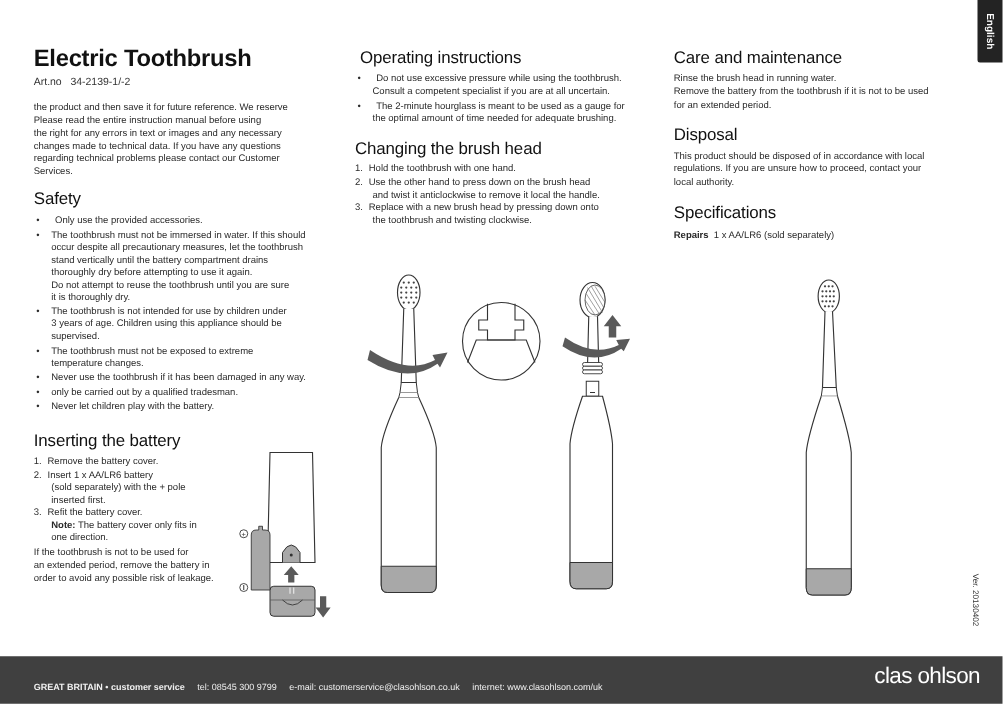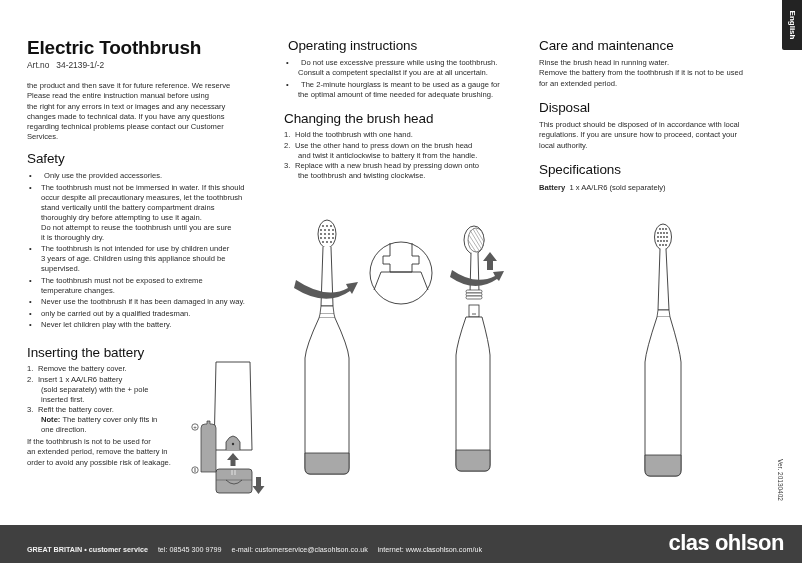--- a/index.html
+++ b/index.html
@@ -49,21 +49,21 @@
     .footer {
       position: absolute; left: 0; top: 525px; width: 802px; height: 38px;
       background: #404040; color: #fff;
     }
     .footer .info {
       position: absolute; left: 27px; top: 20px; font-size: 7.2px; white-space: nowrap; color: #f0f0f0;
     }
     .footer .info b { font-weight: bold; }
     .footer .info .sp { display: inline-block; width: 8px; }
     .footer .logo {
-      position: absolute; right: 18px; top: 5px; font-size: 22px; font-weight: bold;
+      position: absolute; right: 18px; top: 5px; font-size: 18px; font-weight: normal;
       letter-spacing: -0.5px; color: #fff;
     }
     svg { position: absolute; overflow: visible; }
   </style>
 </head>
 <body>
 
 <div class="lang-tab">
   <span>English</span>
 </div>
@@ -177,21 +177,21 @@
 
   <h2 style="top:111px; left:0;">Changing the brush head</h2>
   <ol class="num" style="top:130px; left:0; width:240px;">
     <li>
         <span class="n">1.</span>
         <div>Hold the toothbrush with one hand.</div>
       </li>
     <li>
         <span class="n">2.</span>
         <div>Use the other hand to press down on the brush head</div>
-        <div style="padding-left:3px">and twist it anticlockwise to battery it from the handle.</div>
+        <div style="padding-left:3px">and twist it anticlockwise to remove it local the handle.</div>
       </li>
     <li>
         <span class="n">3.</span>
         <div>Replace with a new brush head by pressing down onto</div>
         <div style="padding-left:3px">the toothbrush and twisting clockwise.</div>
       </li>
   </ol>
 </div>
 
 <svg style="left:290px; top:218px;" width="70" height="270">
@@ -263,21 +263,21 @@
   </div>
 
   <h2 style="top:100px; left:0;">Disposal</h2>
   <div class="p" style="top:120px; left:0; width:232px;">
     <div>This product should be disposed of in accordance with local</div>
       <div>regulations. If you are unsure how to proceed, contact your</div>
       <div>local authority.</div>
   </div>
 
   <h2 style="top:162px; left:0;">Specifications</h2>
-  <div class="p" style="top:183px; left:0; white-space:pre;"><span class="note-b">Battery</span><span>  1 x AA/LR6 (sold separately)</span></div>
+  <div class="p" style="top:183px; left:0; white-space:pre;"><span class="note-b">Repairs</span><span>  1 x AA/LR6 (sold separately)</span></div>
 </div>
 
 <svg style="left:640px; top:222px;" width="50" height="270">
   <ellipse cx="23" cy="15" rx="8.5" ry="13" fill="#fff" stroke="#333" stroke-width="0.9"></ellipse>
   <g fill="#444">
     <circle cx="20" cy="7" r="0.9"></circle>
       <circle cx="23" cy="7" r="0.9"></circle>
       <circle cx="26" cy="7" r="0.9"></circle>
     <circle cx="18" cy="11" r="0.9"></circle>
       <circle cx="21" cy="11" r="0.9"></circle>

